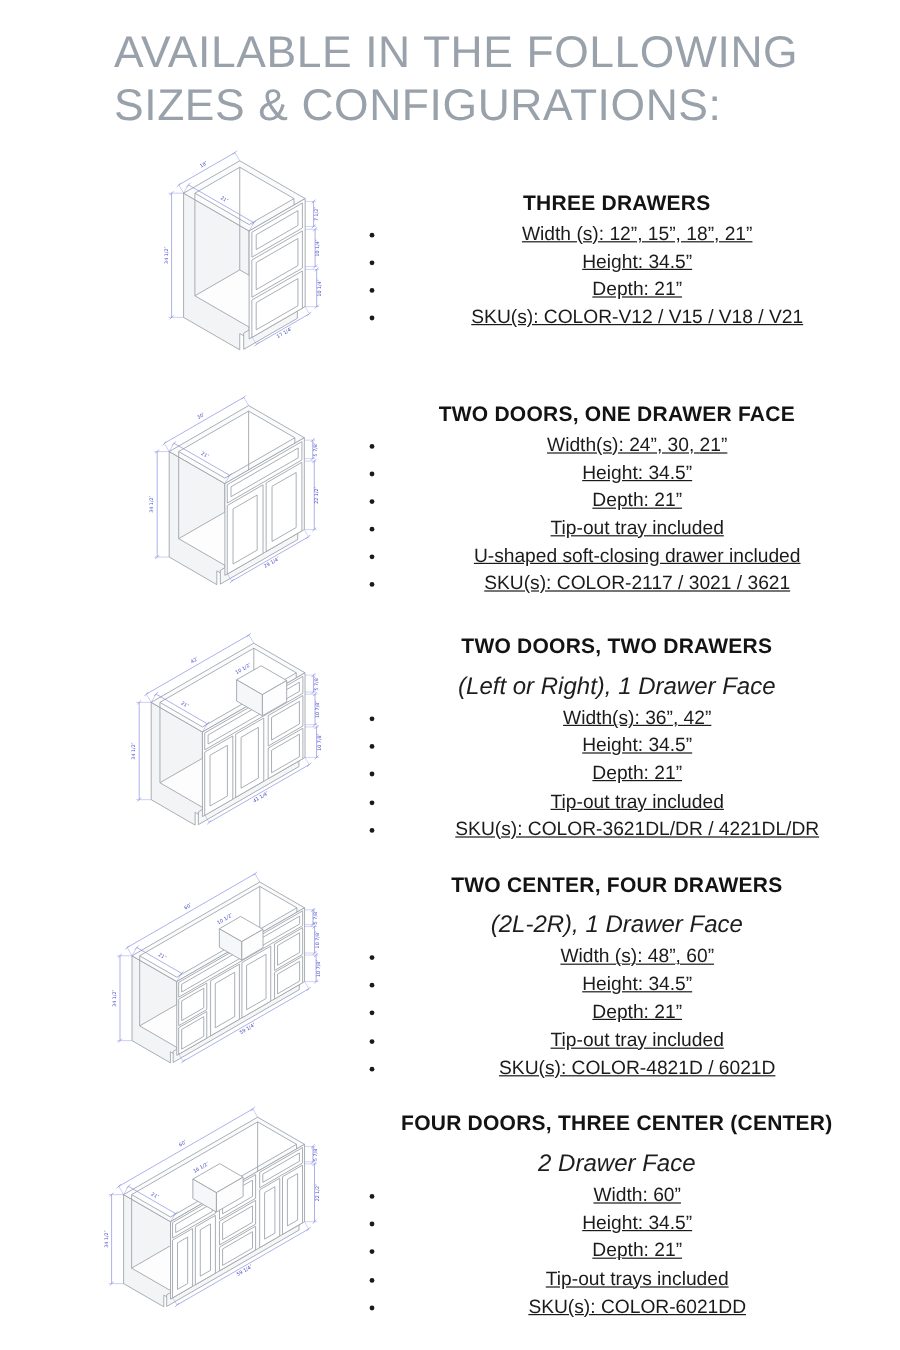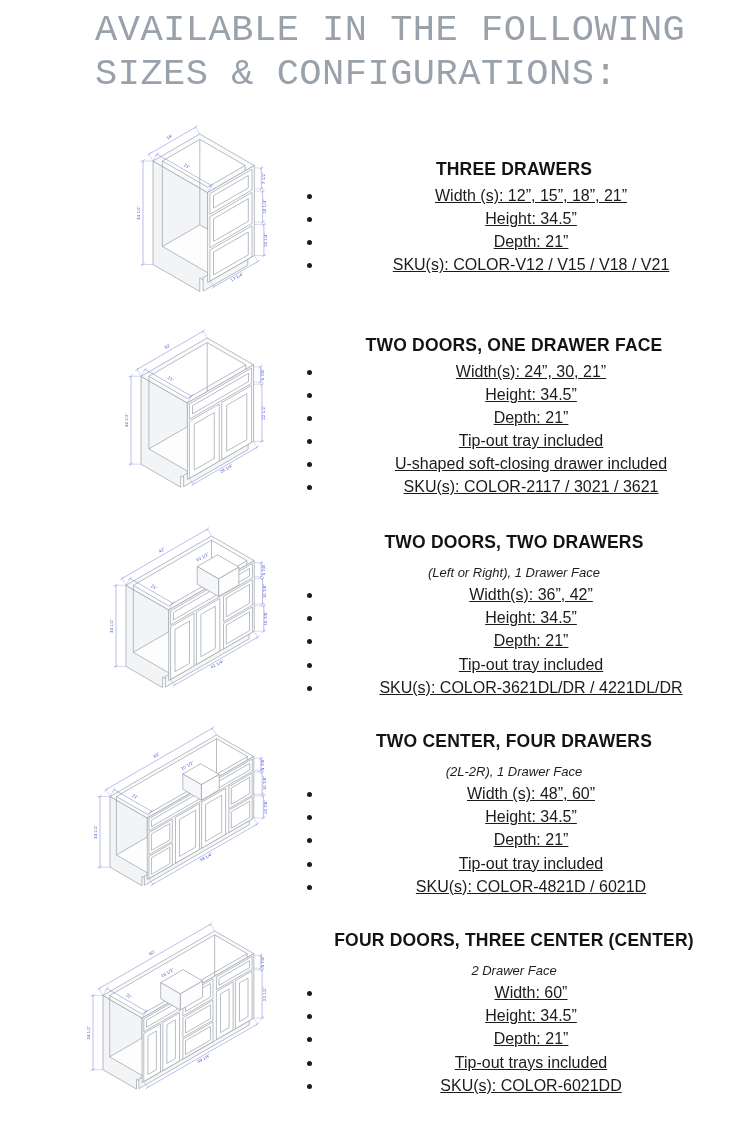--- a/index.html
+++ b/index.html
@@ -1,28 +1,28 @@
 <!DOCTYPE html>
 <html><head>
 <meta charset="utf-8">
 <style>
   html,body{margin:0;padding:0;background:#ffffff;}
   body{width:750px;height:1125px;position:relative;overflow:hidden;
        font-family:"Liberation Sans",sans-serif;}
-  .title{position:absolute;left:95px;top:8px;width:620px;
+  .title{position:absolute;left:95px;top:22px;width:620px;
          font-size:37px;line-height:1.2;font-weight:400;letter-spacing:.5px;
-         color:#99a1ab;margin:0;font-family:Liberation Mono, monospace;}
+         color:#99a1ab;margin:0;}
   #sections{position:absolute;top:118px;left:0;right:0;}
   .row{height:199px;display:flex;align-items:center;}
   .draw-col{width:292px;display:flex;justify-content:flex-end;
             padding-right:10px;box-sizing:border-box;}
   .text-col{flex:1;padding-right:14px;text-align:center;}
   .text-col h3{font-size:17.5px;font-weight:700;color:#131313;margin:0 0 4px;
                letter-spacing:.2px;}
-  .sub{font-style:italic;font-size:13px;color:#1d1d1d;margin:12px 0 3px;}
+  .sub{font-style:italic;font-size:20px;color:#1d1d1d;margin:12px 0 3px;}
   ul.specs{margin:2px 0 0;padding-left:31px;list-style:disc;}
   ul.specs li{font-size:16px;color:#1b1b1b;line-height:1.44;padding-left:3px;text-decoration:underline;}
   svg{display:block;}
 </style>
 </head>
 <body>
 
 <h1 class="title"><span>AVAILABLE IN THE FOLLOWING</span><br><span>SIZES &amp; CONFIGURATIONS:</span></h1>
 
 <div id="sections">

